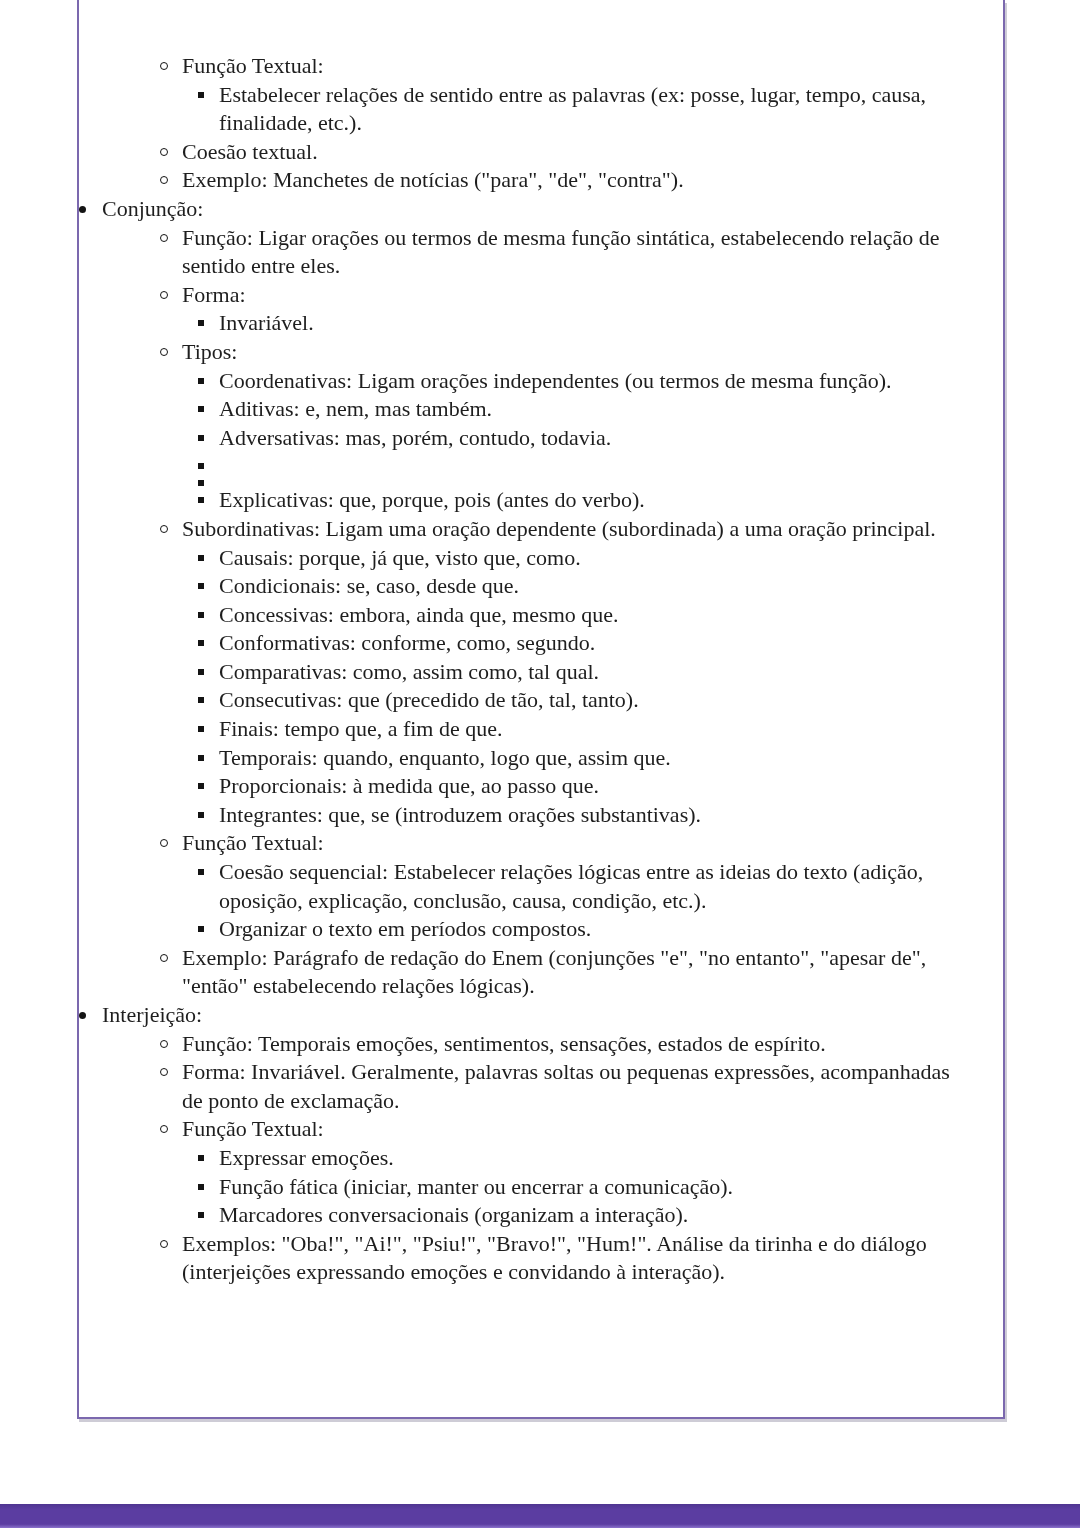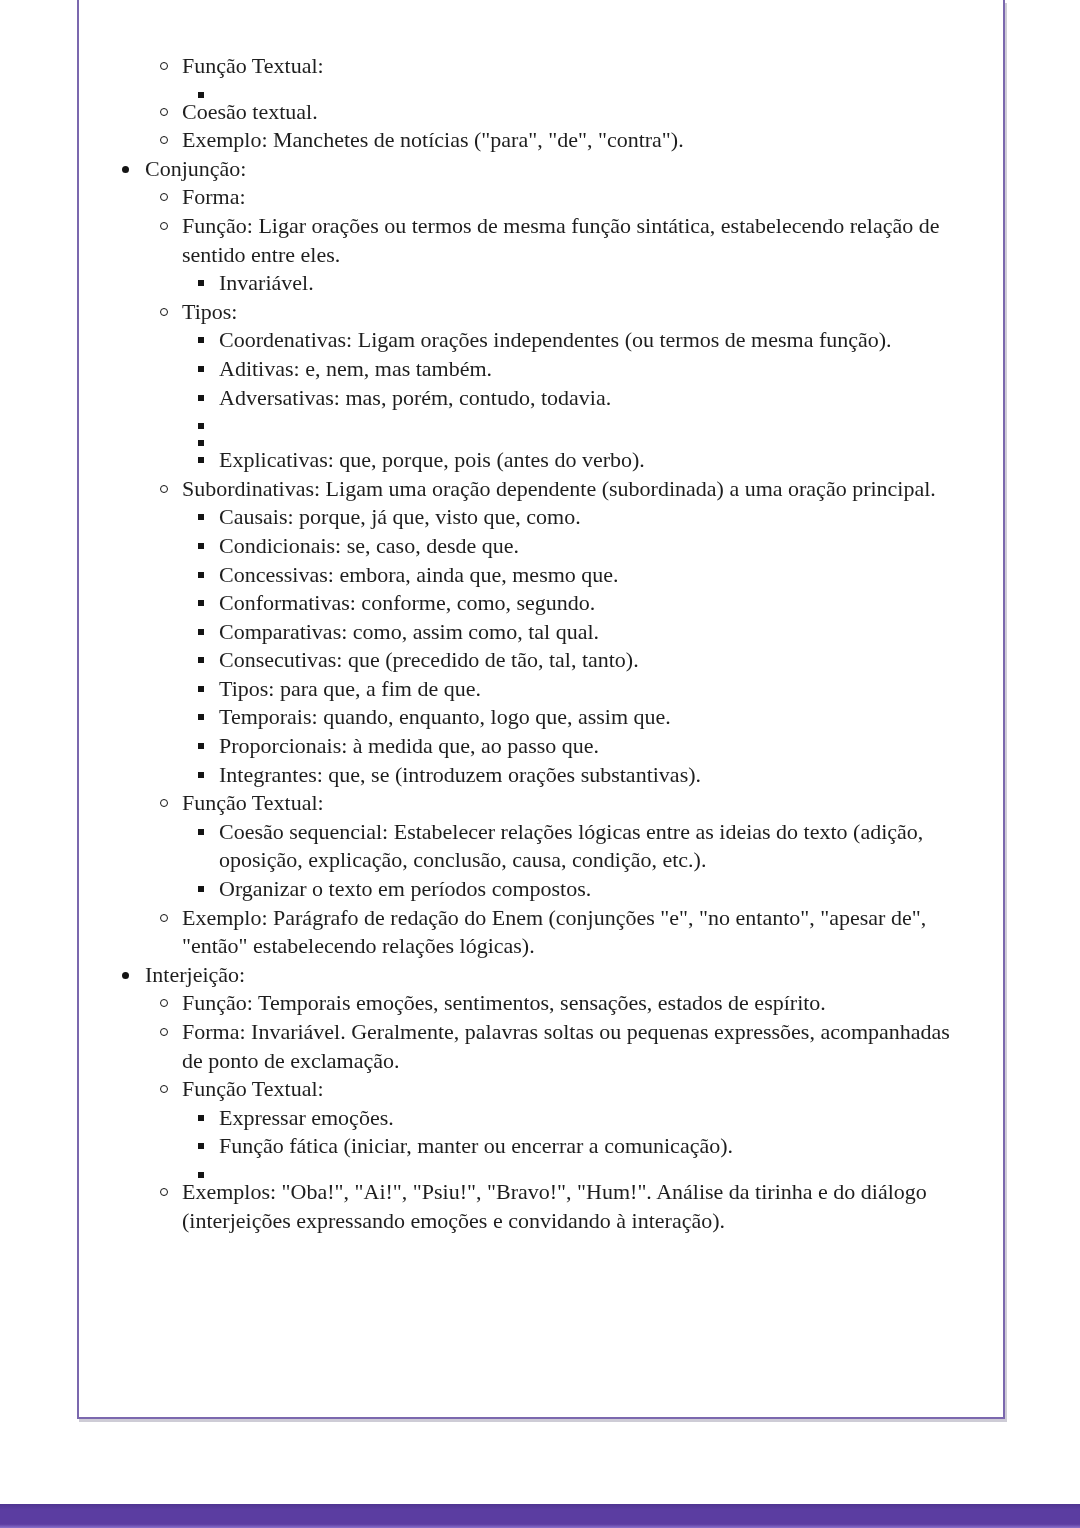--- a/index.html
+++ b/index.html
@@ -21,21 +21,21 @@
     box-shadow:2px 3px 0 rgba(125,122,148,0.38);
     background:transparent;
   }
   .list{
     position:absolute;
     left:0;top:0;right:0;
     padding:52px 36px 0 0;
   }
   .row{display:flex;font-size:22px;line-height:28.6px;}
   .row .bullet{flex:0 0 auto;}
-  .lvl1{padding-left:43px;}  .lvl1 .bullet{width:23px;}
+  .lvl1{}  .lvl1 .bullet{width:23px;}
   .lvl2{padding-left:81px;}  .lvl2 .bullet{width:22px;}
   .lvl3{padding-left:119px;} .lvl3 .bullet{width:21px;}
   .bullet::before{content:"";display:block;}
   .b1::before{width:7px;height:7px;border-radius:50%;background:#141414;margin-top:11px;}
   .b2::before{width:6px;height:6px;border:1.7px solid #141414;border-radius:50%;background:transparent;margin-top:10px;box-sizing:content-box;}
   .b3::before{width:6px;height:6px;background:#141414;margin-top:11px;}
   .txt{flex:1 1 auto;}
   .footer-bar{
     position:absolute;
     left:0;top:1504px;
@@ -52,41 +52,42 @@
 
 <div class="page">
   <div class="frame">
     <div class="list">
         <div class="row lvl2">
           <span class="bullet b2"></span>
           <span class="txt">Função Textual:</span>
         </div>
         <div class="row lvl3">
           <span class="bullet b3"></span>
+          <span class="txt">Estabelecer relações de sentido entre as palavras (ex: posse, lugar, tempo, causa, finalidade, etc.).</span>
         </div>
         <div class="row lvl2">
           <span class="bullet b2"></span>
           <span class="txt">Coesão textual.</span>
         </div>
         <div class="row lvl2">
           <span class="bullet b2"></span>
           <span class="txt">Exemplo: Manchetes de notícias ("para", "de", "contra").</span>
         </div>
         <div class="row lvl1">
           <span class="bullet b1"></span>
           <span class="txt">Conjunção:</span>
         </div>
         <div class="row lvl2">
           <span class="bullet b2"></span>
+          <span class="txt">Função: Ligar orações ou termos de mesma função sintática, estabelecendo relação de sentido entre eles.</span>
+        </div>
+        <div class="row lvl2">
+          <span class="bullet b2"></span>
           <span class="txt">Forma:</span>
         </div>
-        <div class="row lvl2">
-          <span class="bullet b2"></span>
-          <span class="txt">Função: Ligar orações ou termos de mesma função sintática, estabelecendo relação de sentido entre eles.</span>
-        </div>
         <div class="row lvl3">
           <span class="bullet b3"></span>
           <span class="txt">Invariável.</span>
         </div>
         <div class="row lvl2">
           <span class="bullet b2"></span>
           <span class="txt">Tipos:</span>
         </div>
         <div class="row lvl3">
           <span class="bullet b3"></span>
@@ -133,21 +134,21 @@
         <div class="row lvl3">
           <span class="bullet b3"></span>
           <span class="txt">Comparativas: como, assim como, tal qual.</span>
         </div>
         <div class="row lvl3">
           <span class="bullet b3"></span>
           <span class="txt">Consecutivas: que (precedido de tão, tal, tanto).</span>
         </div>
         <div class="row lvl3">
           <span class="bullet b3"></span>
-          <span class="txt">Tipos: para que, a fim de que.</span>
+          <span class="txt">Finais: tempo que, a fim de que.</span>
         </div>
         <div class="row lvl3">
           <span class="bullet b3"></span>
           <span class="txt">Temporais: quando, enquanto, logo que, assim que.</span>
         </div>
         <div class="row lvl3">
           <span class="bullet b3"></span>
           <span class="txt">Proporcionais: à medida que, ao passo que.</span>
         </div>
         <div class="row lvl3">
@@ -189,20 +190,21 @@
         <div class="row lvl3">
           <span class="bullet b3"></span>
           <span class="txt">Expressar emoções.</span>
         </div>
         <div class="row lvl3">
           <span class="bullet b3"></span>
           <span class="txt">Função fática (iniciar, manter ou encerrar a comunicação).</span>
         </div>
         <div class="row lvl3">
           <span class="bullet b3"></span>
+          <span class="txt">Marcadores conversacionais (organizam a interação).</span>
         </div>
         <div class="row lvl2">
           <span class="bullet b2"></span>
           <span class="txt">Exemplos: "Oba!", "Ai!", "Psiu!", "Bravo!", "Hum!". Análise da tirinha e do diálogo (interjeições expressando emoções e convidando à interação).</span>
         </div>
       </div>
   </div>
   <div class="footer-bar"></div>
 </div>
 

